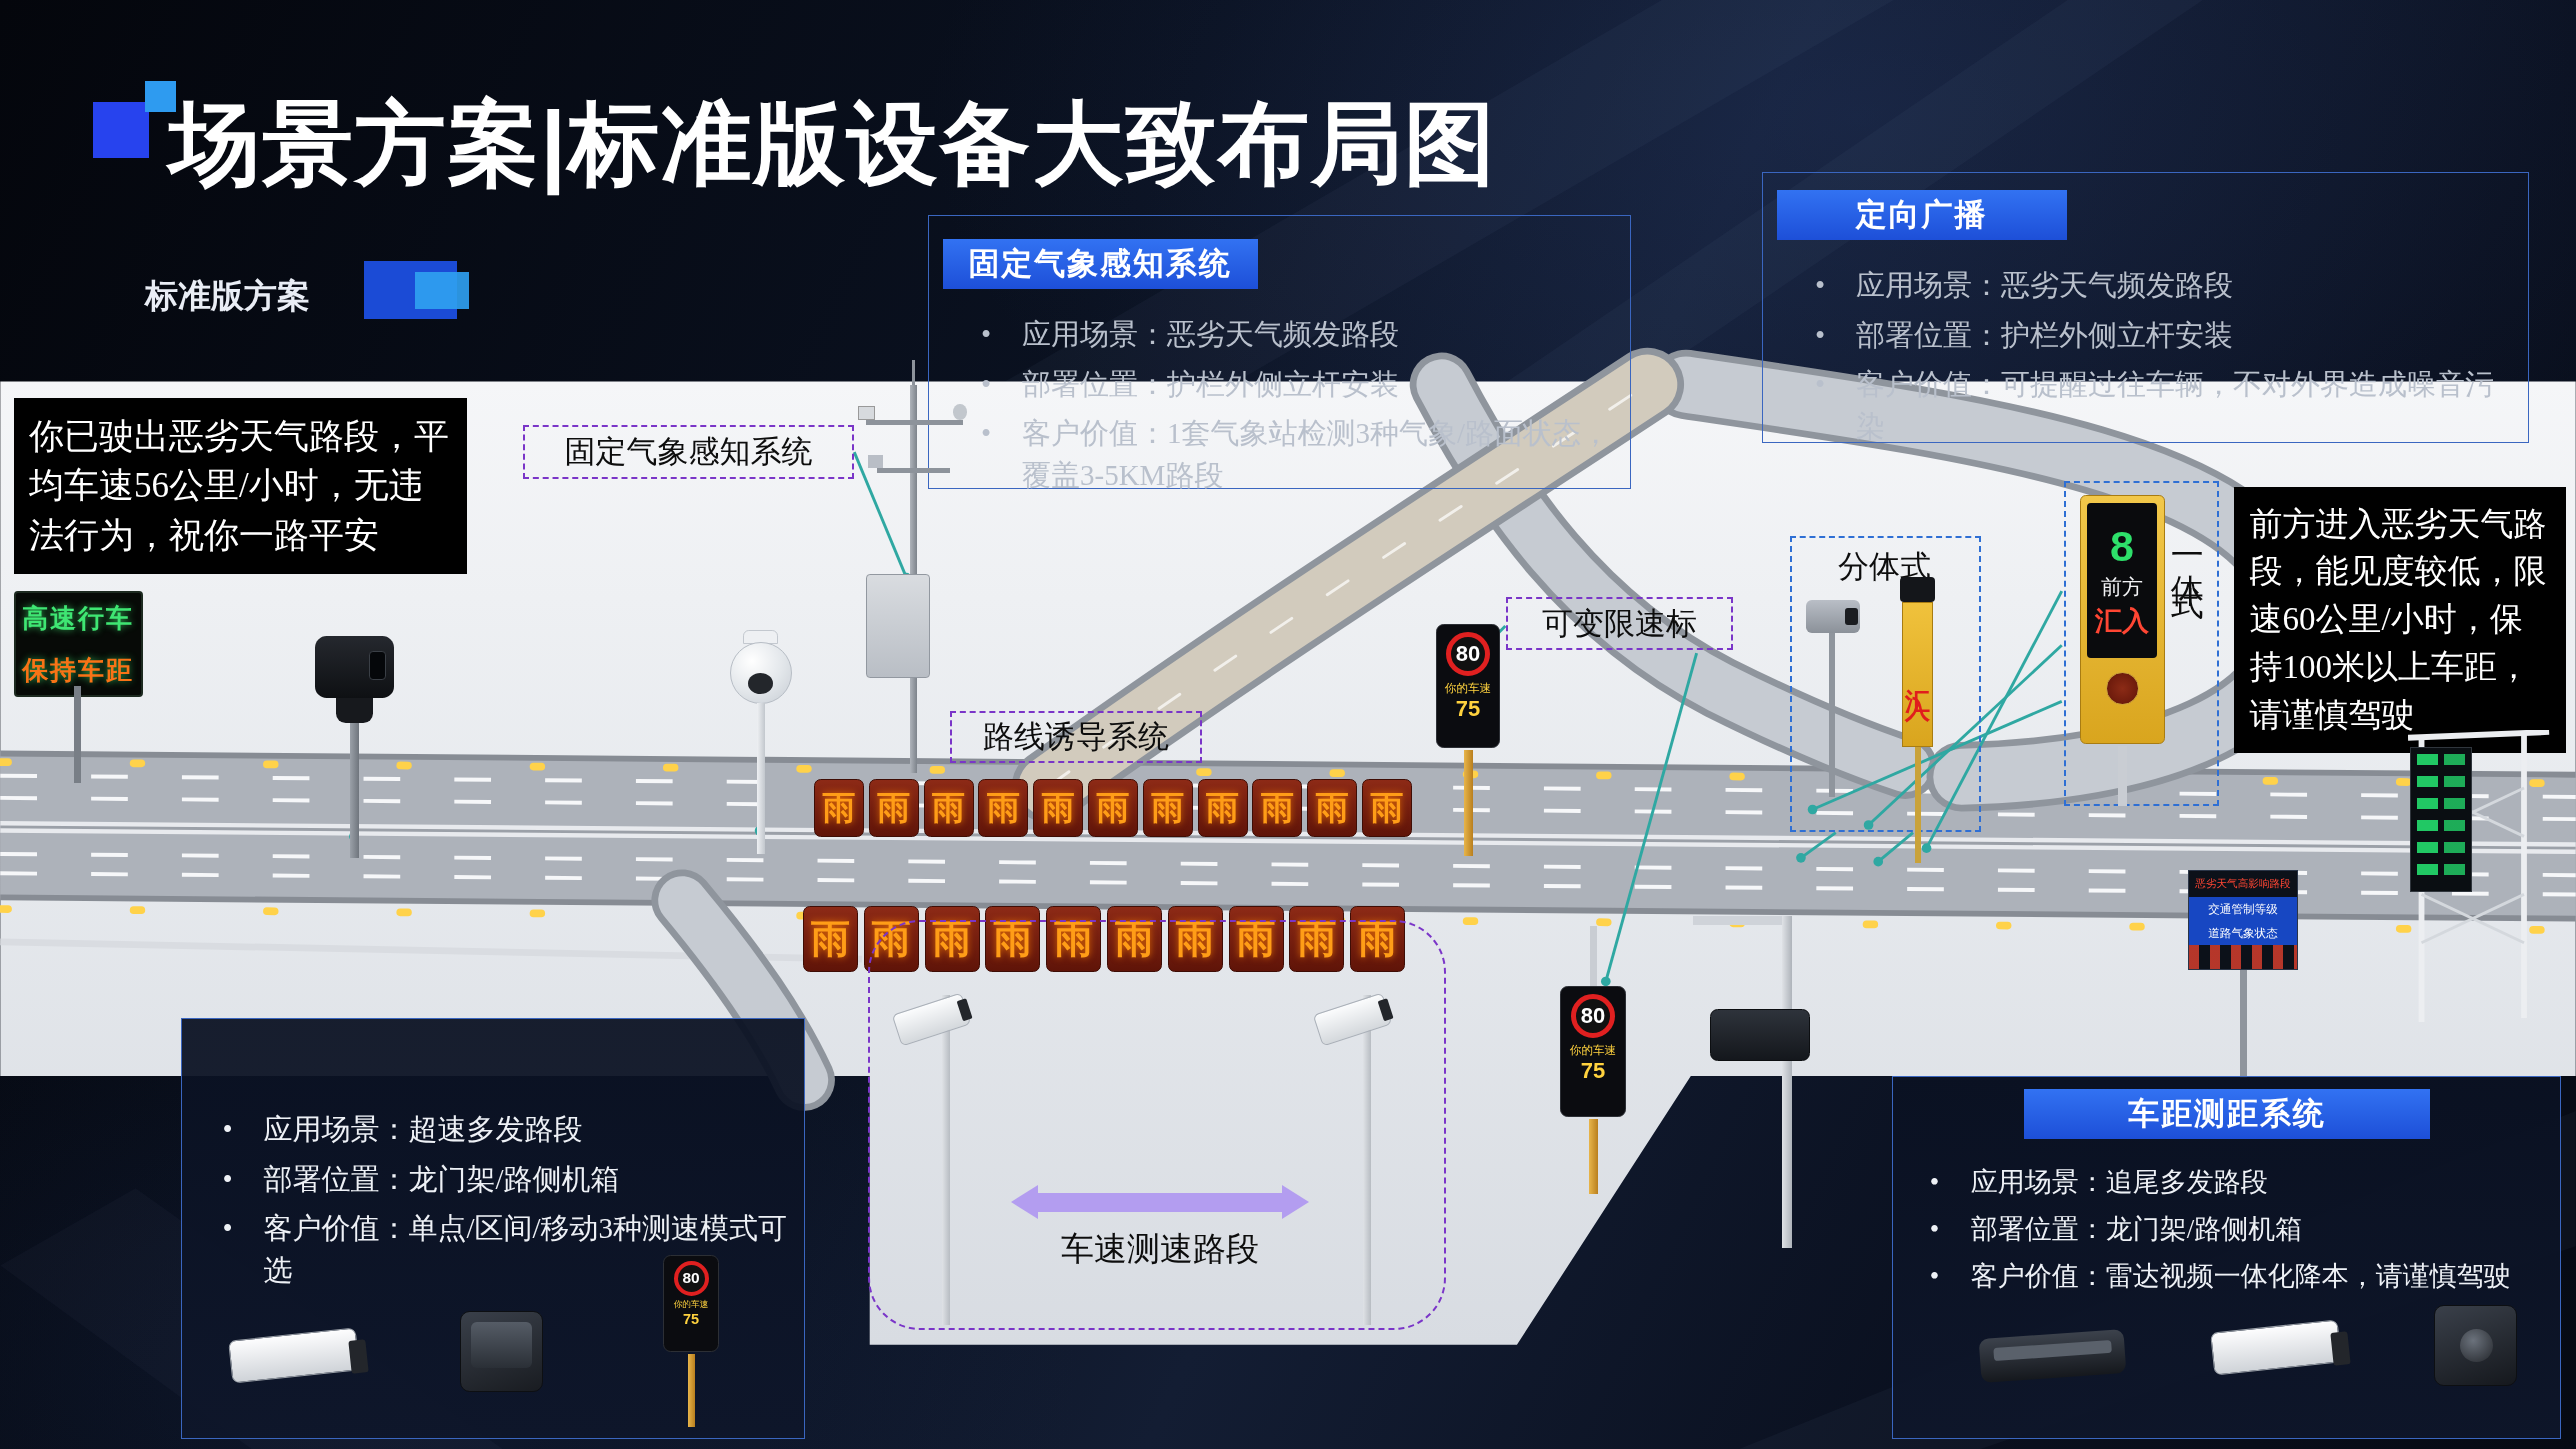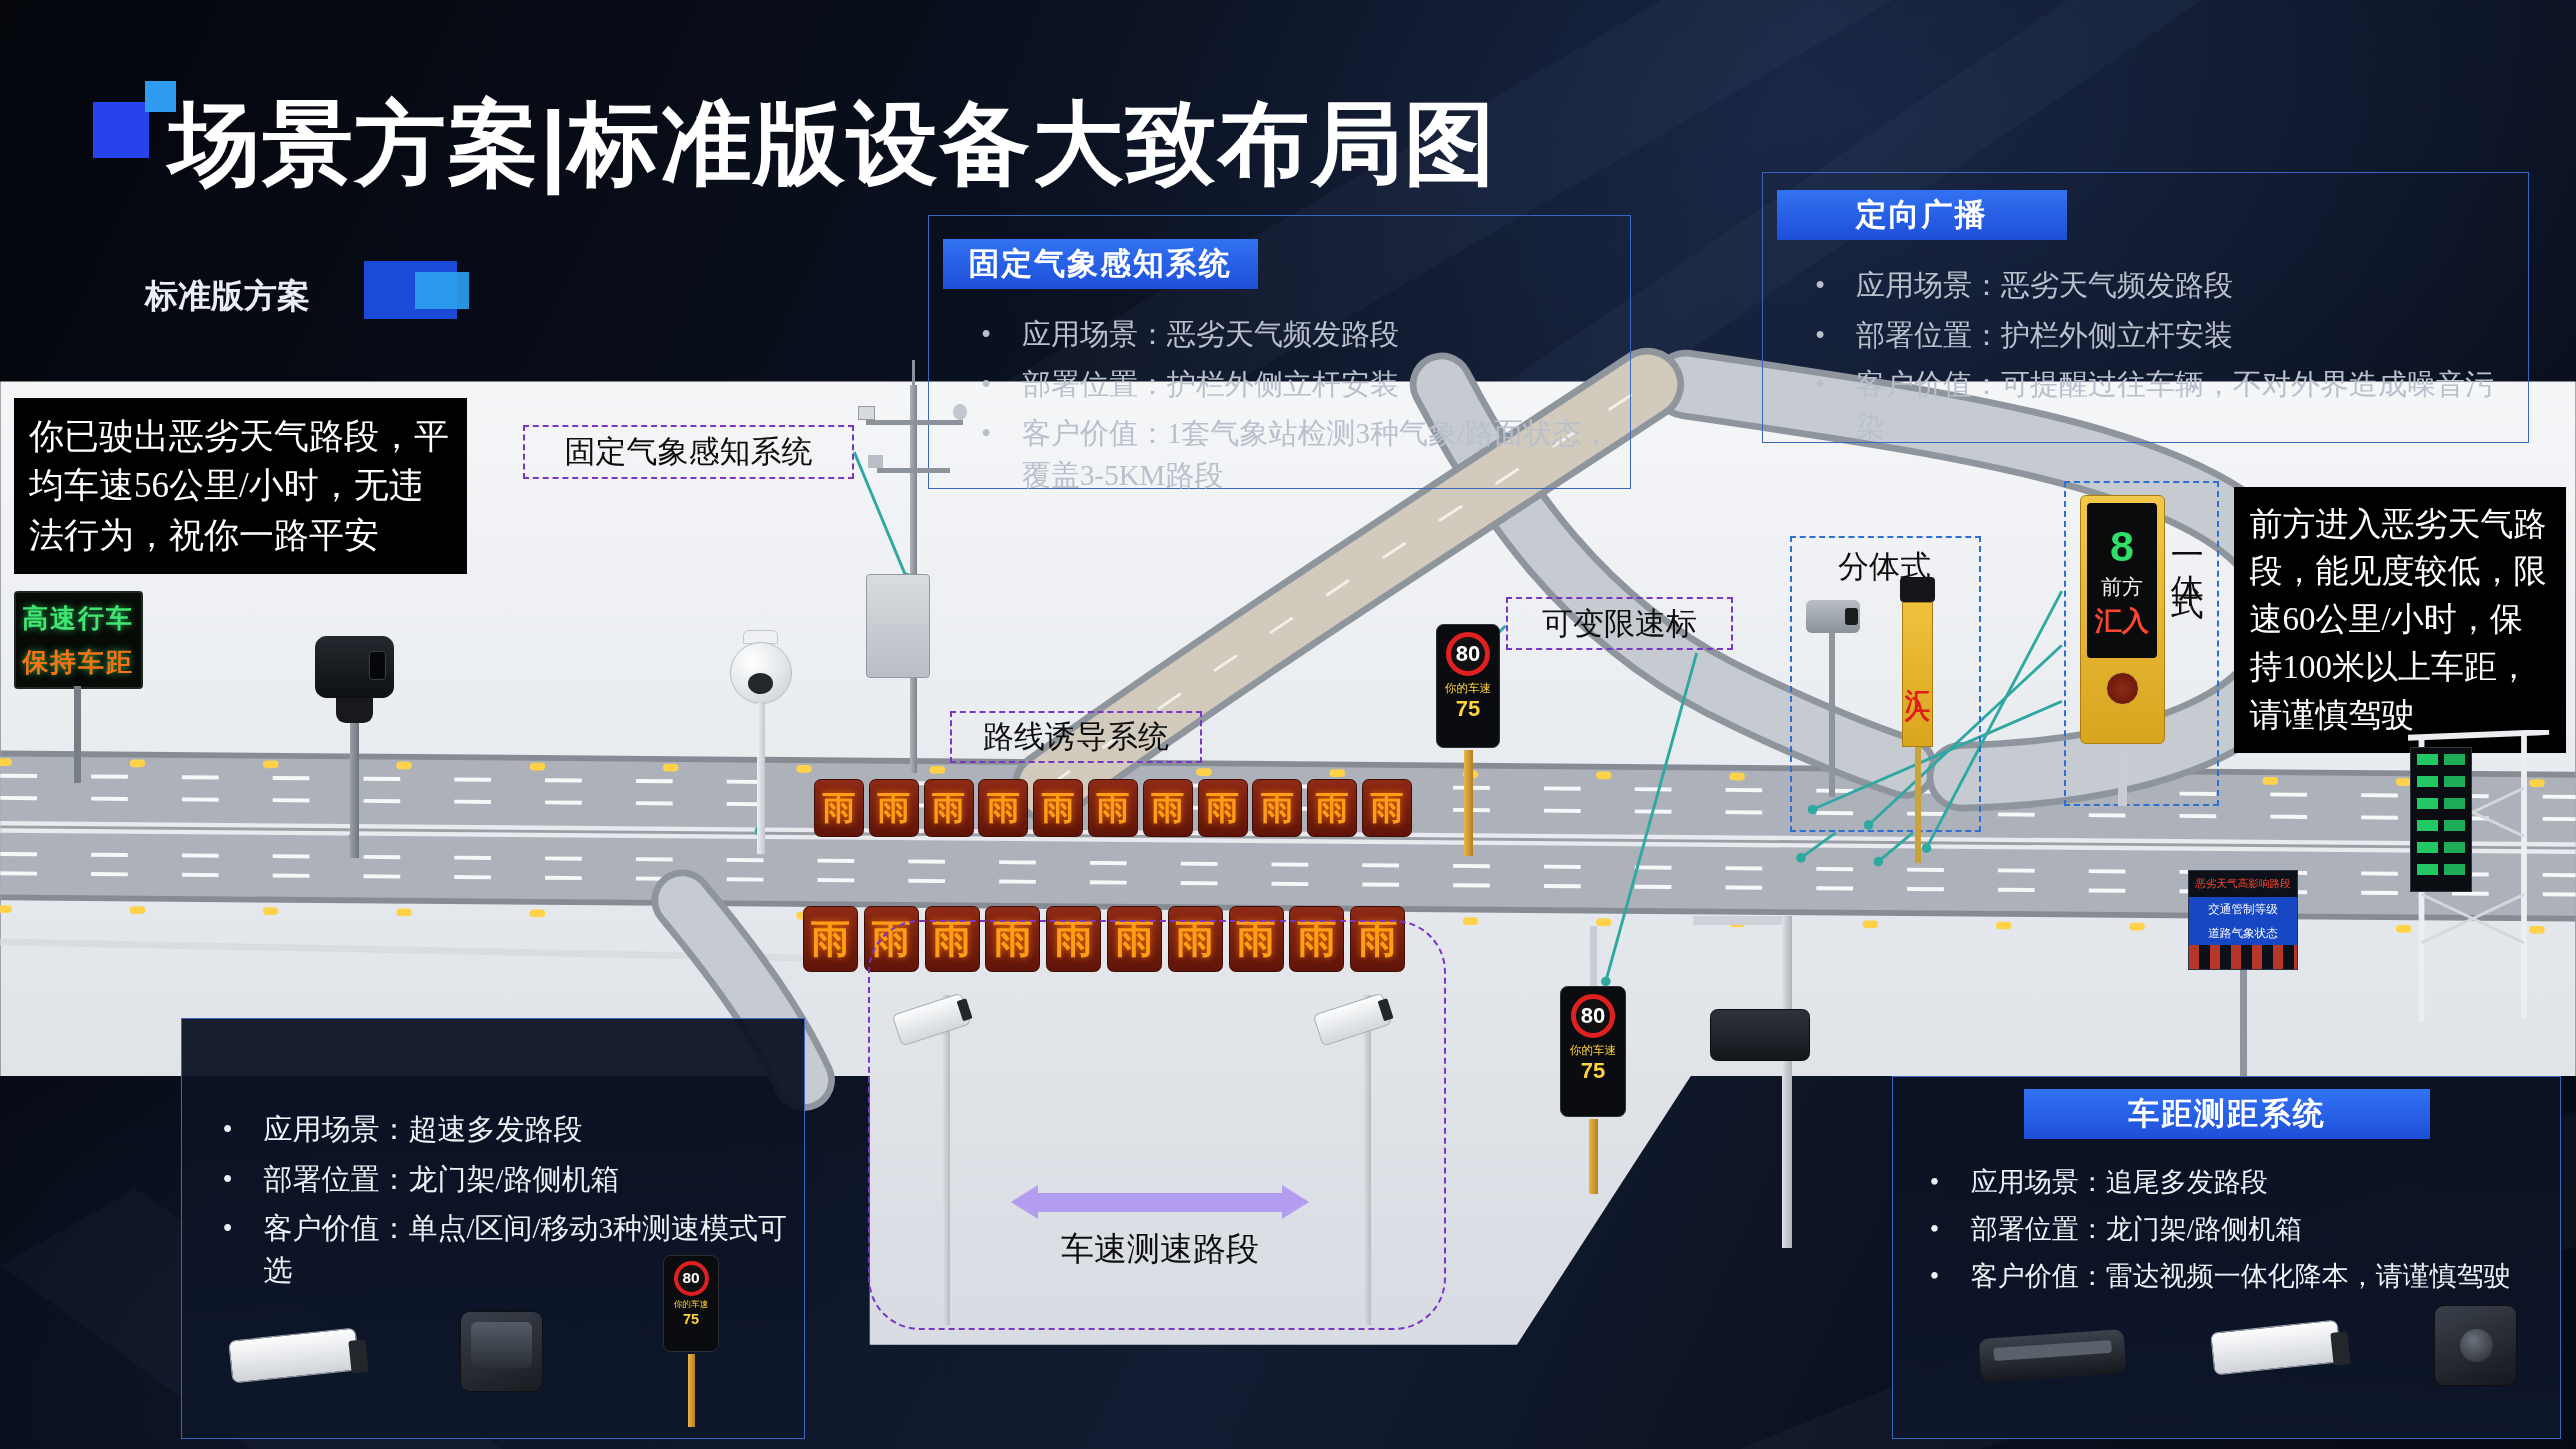--- a/index.html
+++ b/index.html
@@ -147,21 +147,21 @@
       <li>部署位置：护栏外侧立杆安装</li>
       <li>客户价值：可提醒过往车辆，不对外界造成噪音污染</li>
     </ul>
   </div>
 
   <div class="callout" style="left:13.5px;top:398px;width:453px;padding:13.5px 15.5px;font-size:35px;line-height:1.42;">你已驶出恶劣天气路段，平均车速56公里/小时，无违法行为，祝你一路平安</div>
 
   <div class="callout" style="left:2234px;top:487px;width:332px;padding:13.5px 15.5px;font-size:33px;line-height:1.45;">前方进入恶劣天气路段，能见度较低，限速60公里/小时，保持100米以上车距，请谨慎驾驶</div>
 
   <div class="d" style="left:13.5px;top:591px;width:129px;height:193px;">
-    <div style="background:#070a07;border:2.9px solid #1d2a20;border-radius:3.9px;padding:7.7px 3.9px;display:flex;flex-direction:column;align-items:center;gap:9px;">
+    <div style="background:#070a07;border:2.9px solid #1d2a20;border-radius:3.9px;padding:7.7px 3.9px;display:flex;flex-direction:column;align-items:center;gap:17px;">
       <span style="color:#3fe673;font-size:26px;font-weight:bold;letter-spacing:1.9px;text-shadow:0 0 7.7px rgba(60,230,110,.7);font-family:'Liberation Serif',serif;">高速行车</span>
       <span style="color:#f97316;font-size:26px;font-weight:bold;letter-spacing:1.9px;text-shadow:0 0 7.7px rgba(60,230,110,.7);font-family:'Liberation Serif',serif;">保持车距</span>
     </div>
     <div style="position:absolute;left:60px;top:95px;width:7.7px;height:97px;background:#787e86;"></div>
   </div>
 
   <div class="tag-purple" style="left:523px;top:425px;width:331px;height:54px;">
     <span>固定气象感知系统</span>
   </div>
 

